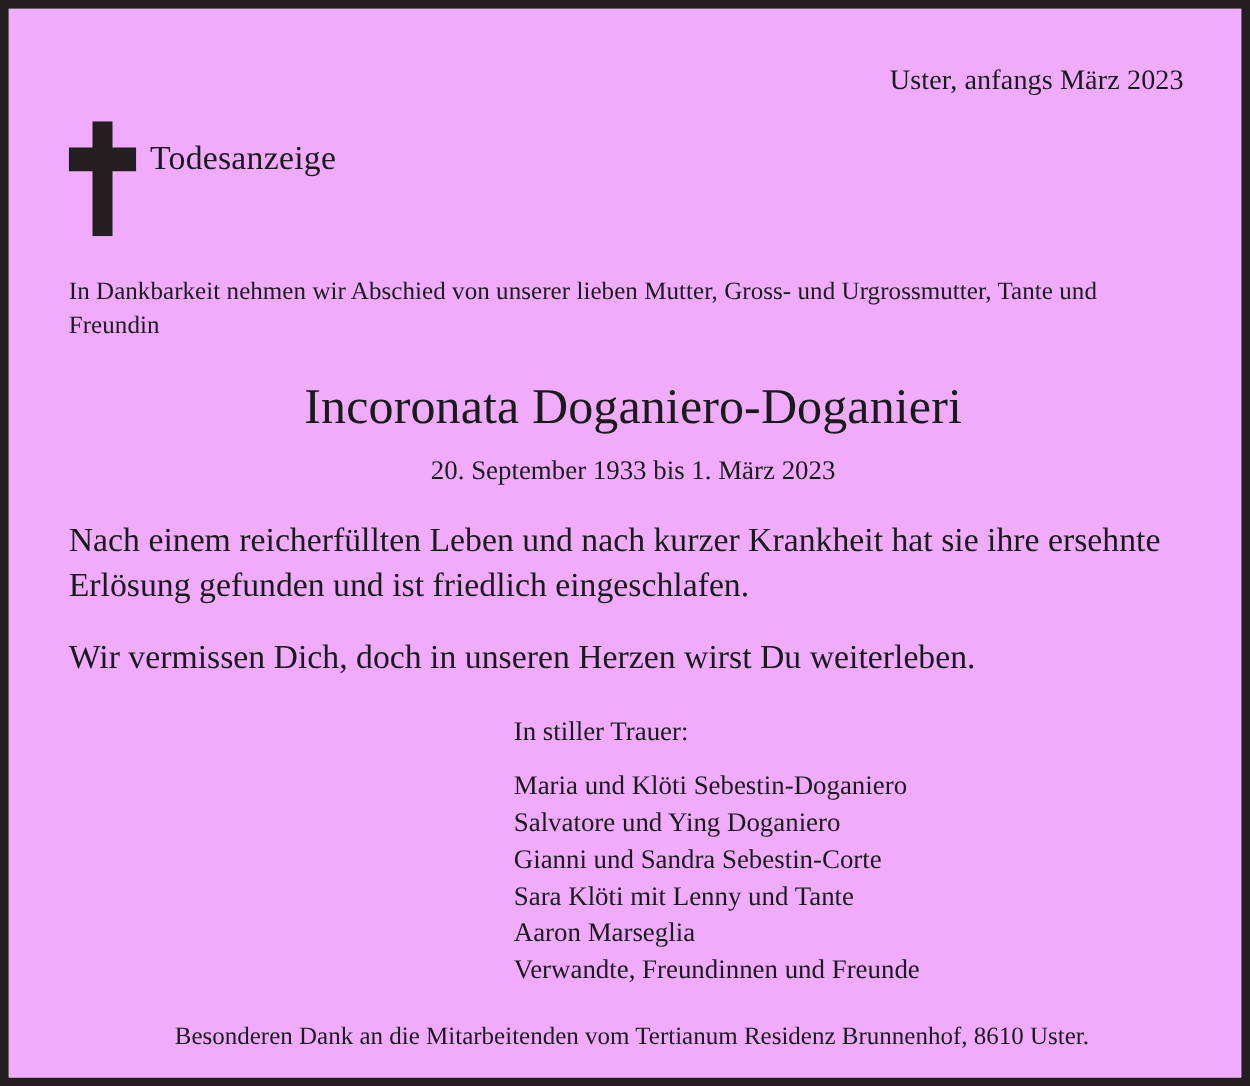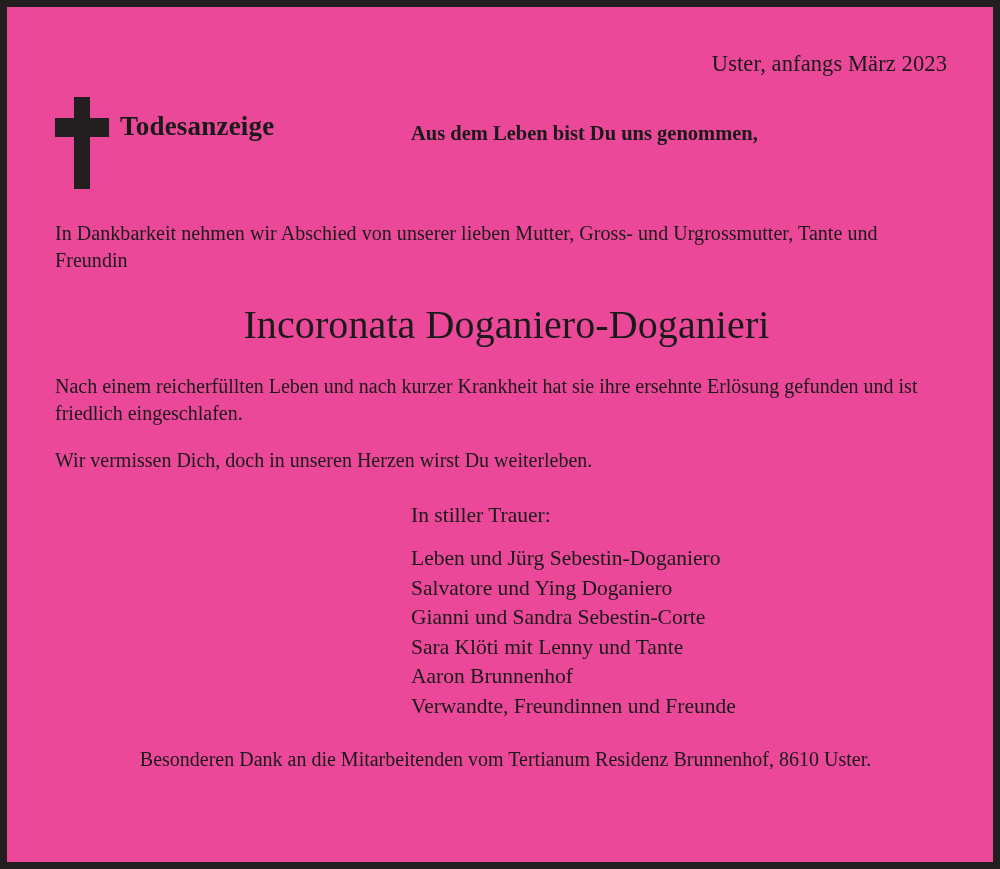--- a/index.html
+++ b/index.html
@@ -26,39 +26,38 @@
     border: 1px solid #b9b7b5;
     pointer-events: none;
   }
   #sheet {
     position: absolute;
     left: 0; top: 0;
     width: 986px;
     height: 855px;
     box-sizing: border-box;
     padding: 0 41px 0 48px;
-    background: #ec4899;
+    background: #f0abfc;
   }
 
   
   .date-line {
     text-align: right;
     font-size: 22.5px;
     line-height: 1.2;
     padding-top: 43px;
     padding-right: 5px;
     letter-spacing: 0.1px;
   }
 
   
   .header-band {
     position: relative;
     height: 105px;
     margin-top: 12px;
-    font-weight: bold;
   }
   .cross-icon {
     position: absolute;
     left: 0px;
     top: 8px;
     width: 54px;
     height: 92px;
     display: block;
   }
   .heading-title {
@@ -100,21 +99,21 @@
     text-align: center;
     font-size: 21.5px;
     line-height: 1.2;
     margin-top: 16px;
     padding-left: 6px;
   }
 
   
   .body-text {
     margin-top: 25px;
-    font-size: 20px;
+    font-size: 27px;
     line-height: 1.33;
   }
   .body-text p { margin: 0; }
   .body-text p + p { margin-top: 21px; }
 
   
   .mourners {
     margin-top: 27px;
     padding-left: 356px;
     font-size: 21.5px;
@@ -143,40 +142,40 @@
 
     <div class="date-line">Uster, anfangs März 2023</div>
 
     <div class="header-band">
       <svg class="cross-icon" viewBox="0 0 54 92" aria-hidden="true">
         <rect x="19" y="0" width="16" height="92" fill="#231f20"></rect>
         <rect x="0" y="21" width="54" height="19" fill="#231f20"></rect>
       </svg>
       <div class="heading-title">Todesanzeige</div>
       <div class="epitaph">
-        <div>Aus dem Leben bist Du uns genommen,</div>
       </div>
     </div>
 
     <div class="intro">In Dankbarkeit nehmen wir Abschied von unserer lieben Mutter, Gross- und Urgrossmutter, Tante und Freundin</div>
 
     <div class="deceased-name">Incoronata Doganiero-Doganieri</div>
+    <div class="life-dates">20. September 1933 bis 1. März 2023</div>
 
     <div class="body-text">
       <p>Nach einem reicherfüllten Leben und nach kurzer Krankheit hat sie ihre ersehnte Erlösung gefunden und ist friedlich eingeschlafen.</p>
       <p>Wir vermissen Dich, doch in unseren Herzen wirst Du weiterleben.</p>
     </div>
 
     <div class="mourners">
       <div class="mourners-label">In stiller Trauer:</div>
-      <div class="mourner-name">Leben und Jürg Sebestin-Doganiero</div>
+      <div class="mourner-name">Maria und Klöti Sebestin-Doganiero</div>
       <div class="mourner-name">Salvatore und Ying Doganiero</div>
       <div class="mourner-name">Gianni und Sandra Sebestin-Corte</div>
       <div class="mourner-name">Sara Klöti mit Lenny und Tante</div>
-      <div class="mourner-name">Aaron Brunnenhof</div>
+      <div class="mourner-name">Aaron Marseglia</div>
       <div class="mourner-name">Verwandte, Freundinnen und Freunde</div>
     </div>
 
     <div class="footer-lines">
       <p class="foot">Besonderen Dank an die Mitarbeitenden vom Tertianum Residenz Brunnenhof, 8610 Uster.</p>
 
     </div>
 
   </div>
 </div>

